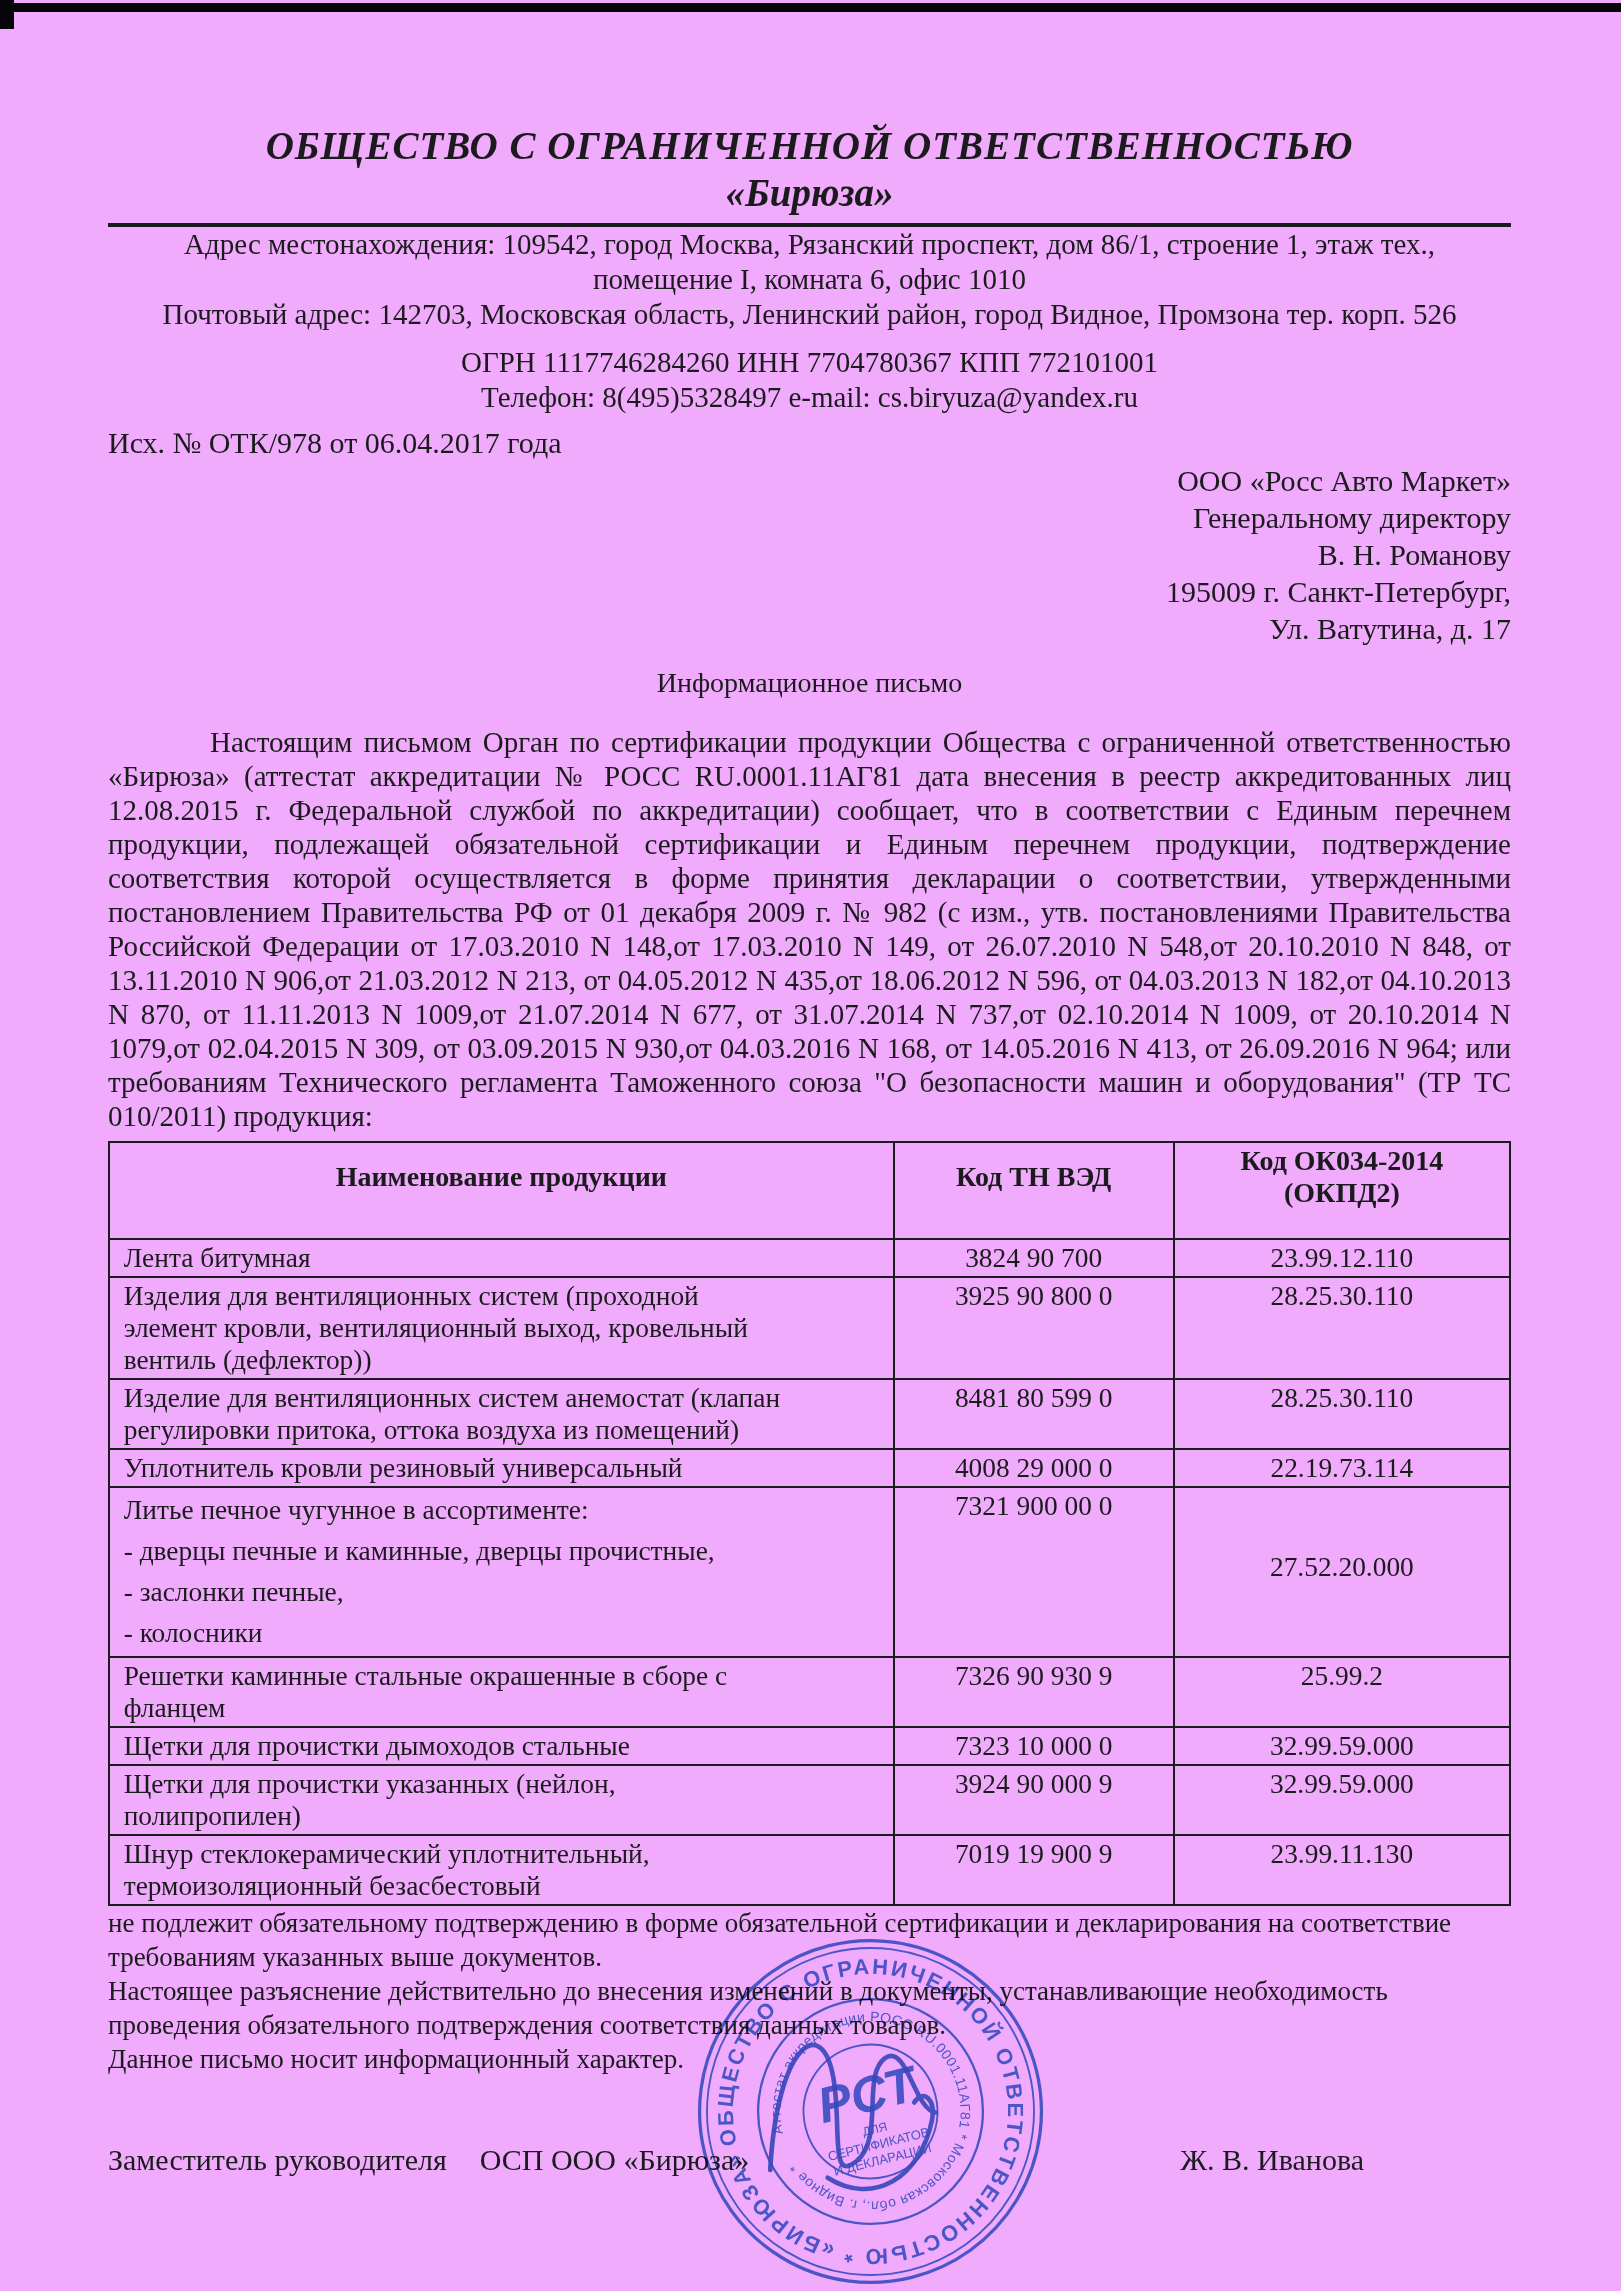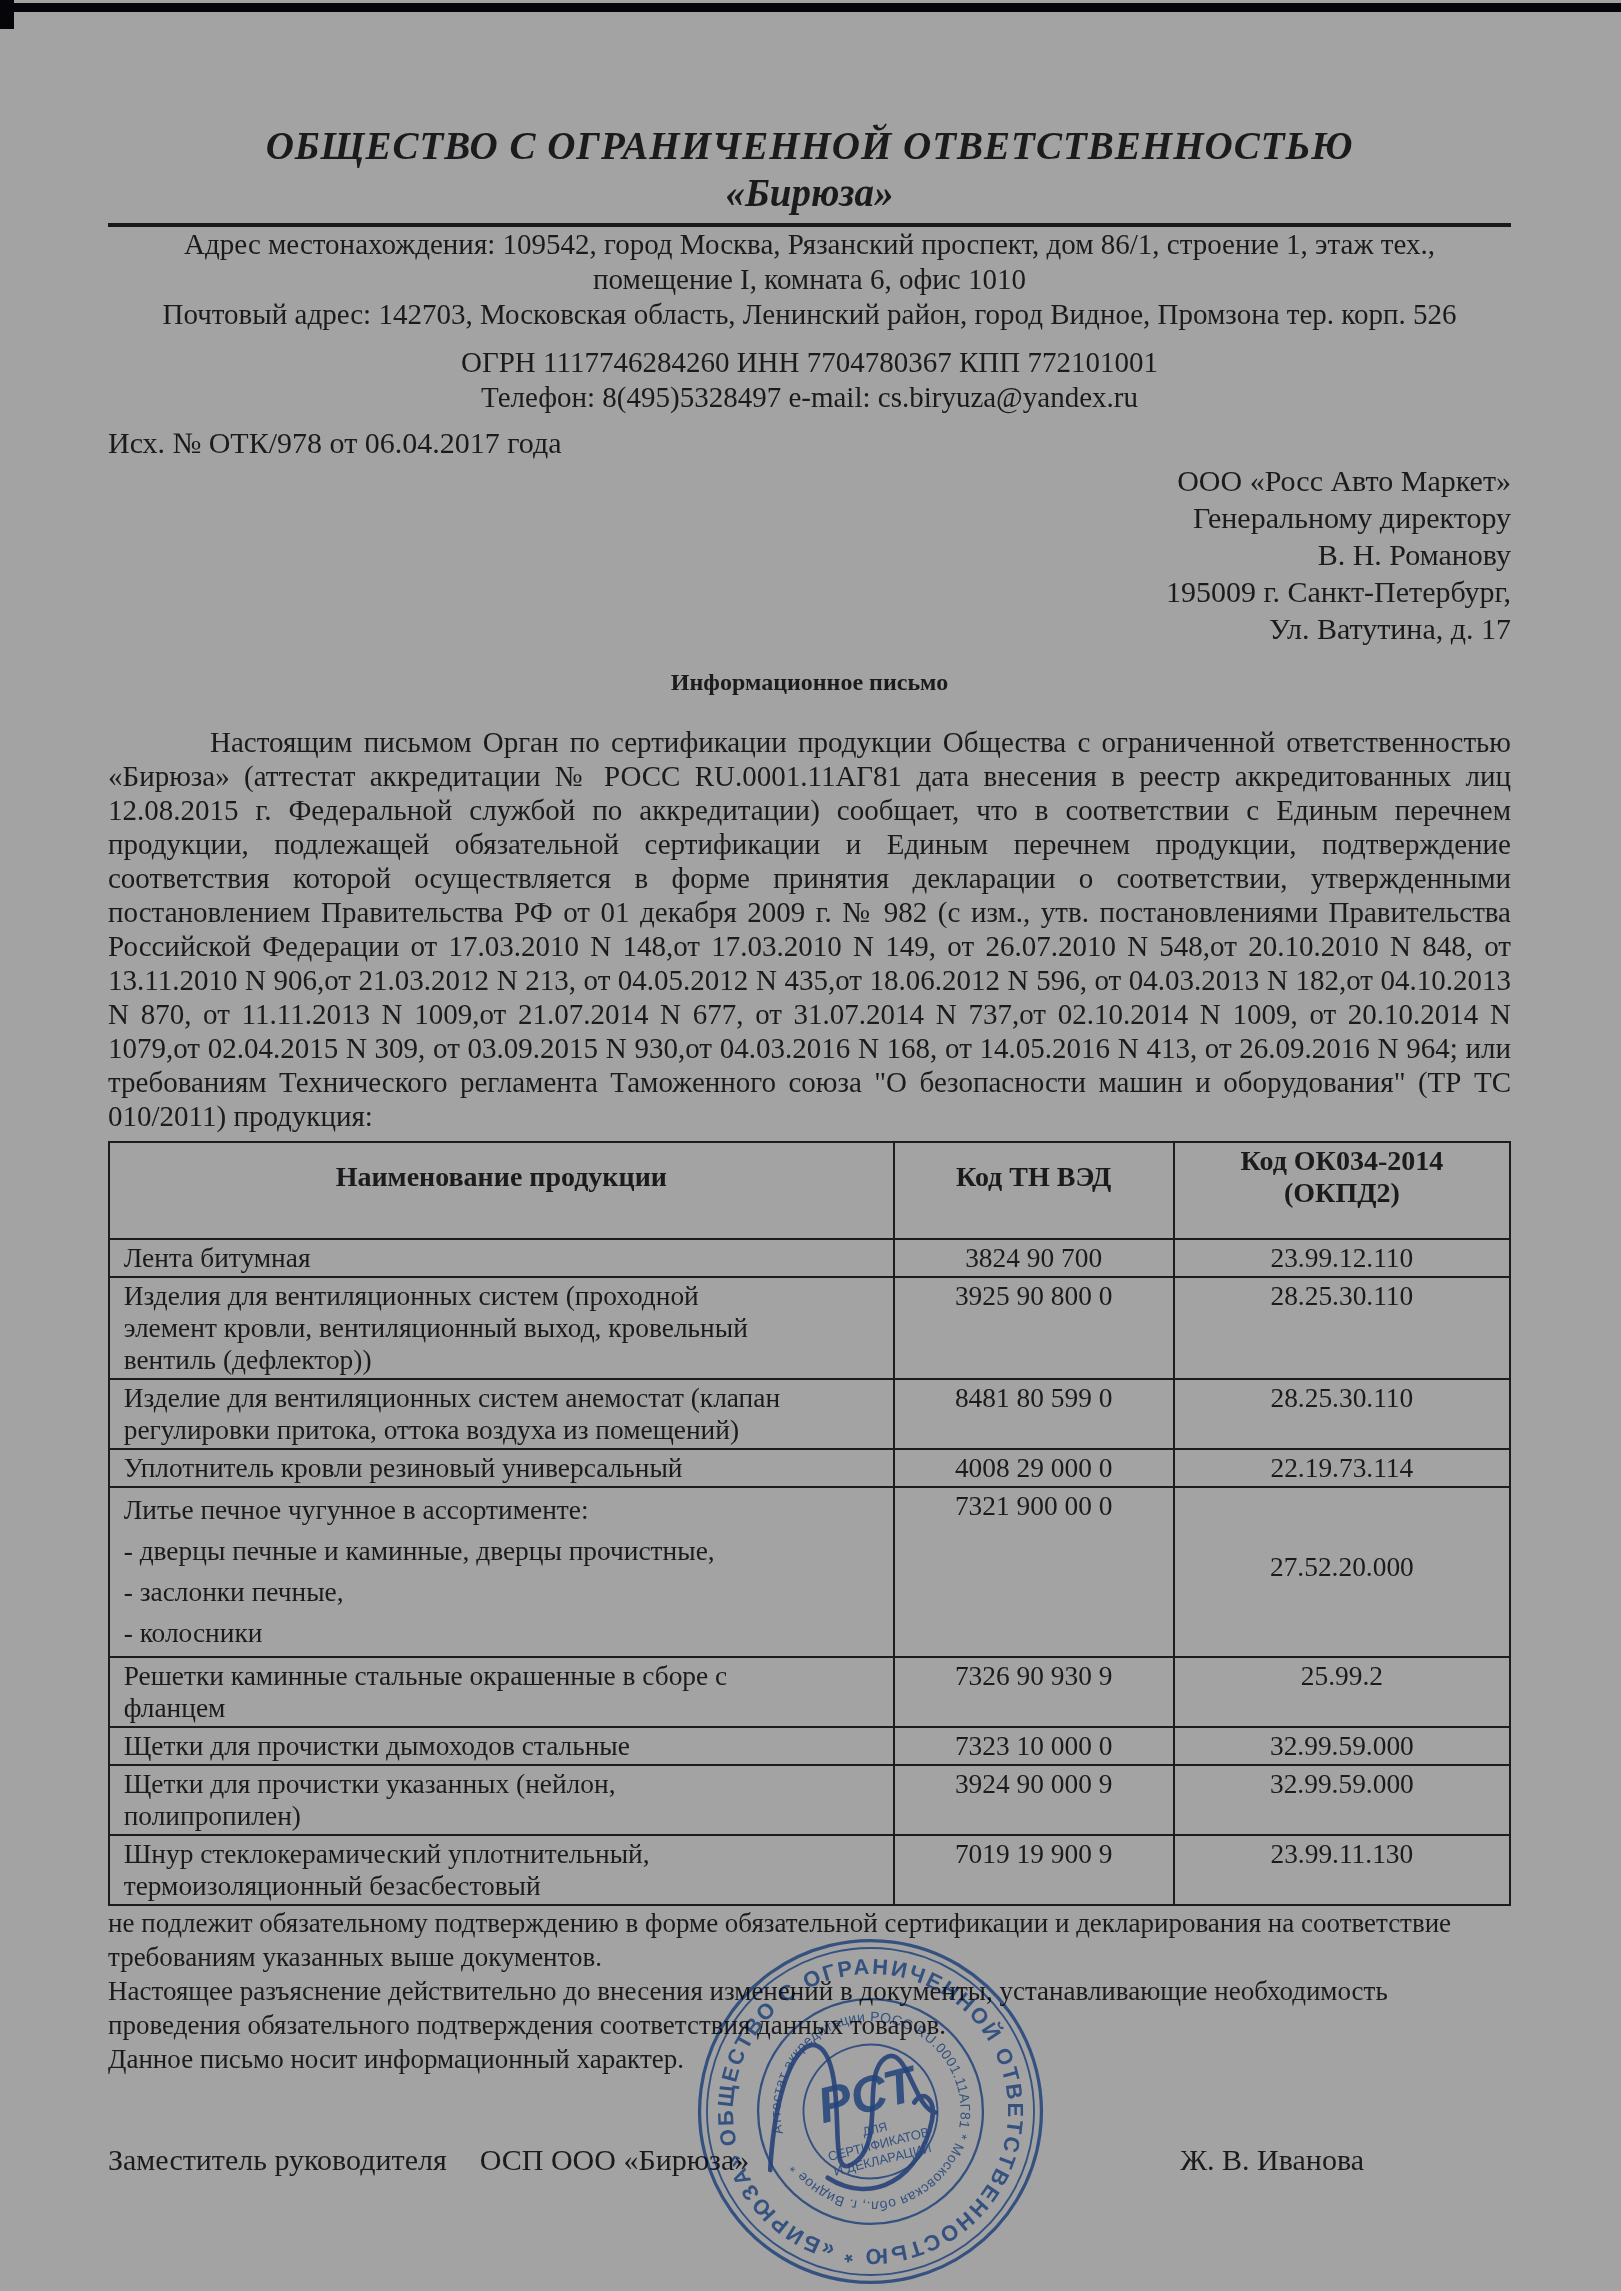--- a/index.html
+++ b/index.html
@@ -1,38 +1,38 @@
 <!DOCTYPE html>
 <html><head>
 <meta charset="utf-8">
 <style>
   html,body { margin:0; padding:0; }
   body { background:#e8e8e6; }
   .page {
     position:relative;
     width:1621px; height:2292px;
     margin:0 auto;
-    background:#a3a3a3;
+    background:#f0abfc;
     color:#1b1b1d;
     font-family:"Liberation Serif","DejaVu Serif",serif;
     box-sizing:border-box;
     padding:123px 110px 0 108px;
     overflow:hidden;
   }
   .artifact-top-bar { position:absolute; top:2.9px; left:0; width:100%; height:8.8px; background:#06060a; }
   .artifact-corner  { position:absolute; top:0; left:0; width:13.7px; height:29px; background:#06060a; }
   .letterhead { text-align:center; }
   .org-type { font-size:39px; line-height:45px; font-weight:bold; font-style:italic; letter-spacing:1px; }
   .org-name { font-size:39px; line-height:49px; font-weight:bold; font-style:italic; }
   .rule { height:3.9px; background:#1a1a1c; margin-top:5.9px; }
   .addr { font-size:29px; line-height:35px; }
   .reg-block { margin-top:13.7px; font-size:29px; line-height:35px; }
   .ref-line { margin-top:9.8px; font-size:30px; line-height:35px; text-align:left; }
   .recipient { margin-top:2px; text-align:right; font-size:30px; line-height:37px; }
-  .subject { margin-top:15.7px; text-align:center; font-weight:bold; font-size:24px; line-height:39px; }
+  .subject { margin-top:15.7px; text-align:center; font-weight:normal; font-size:28px; line-height:39px; }
   .body-para {
     margin:23.5px 0 0 0;
     font-size:29px; line-height:34px;
     text-align:justify; text-indent:102px;
   }
   table.products {
     margin-top:7.8px;
     width:100%;
     border-collapse:collapse;
     font-size:27.4px; line-height:32px;

